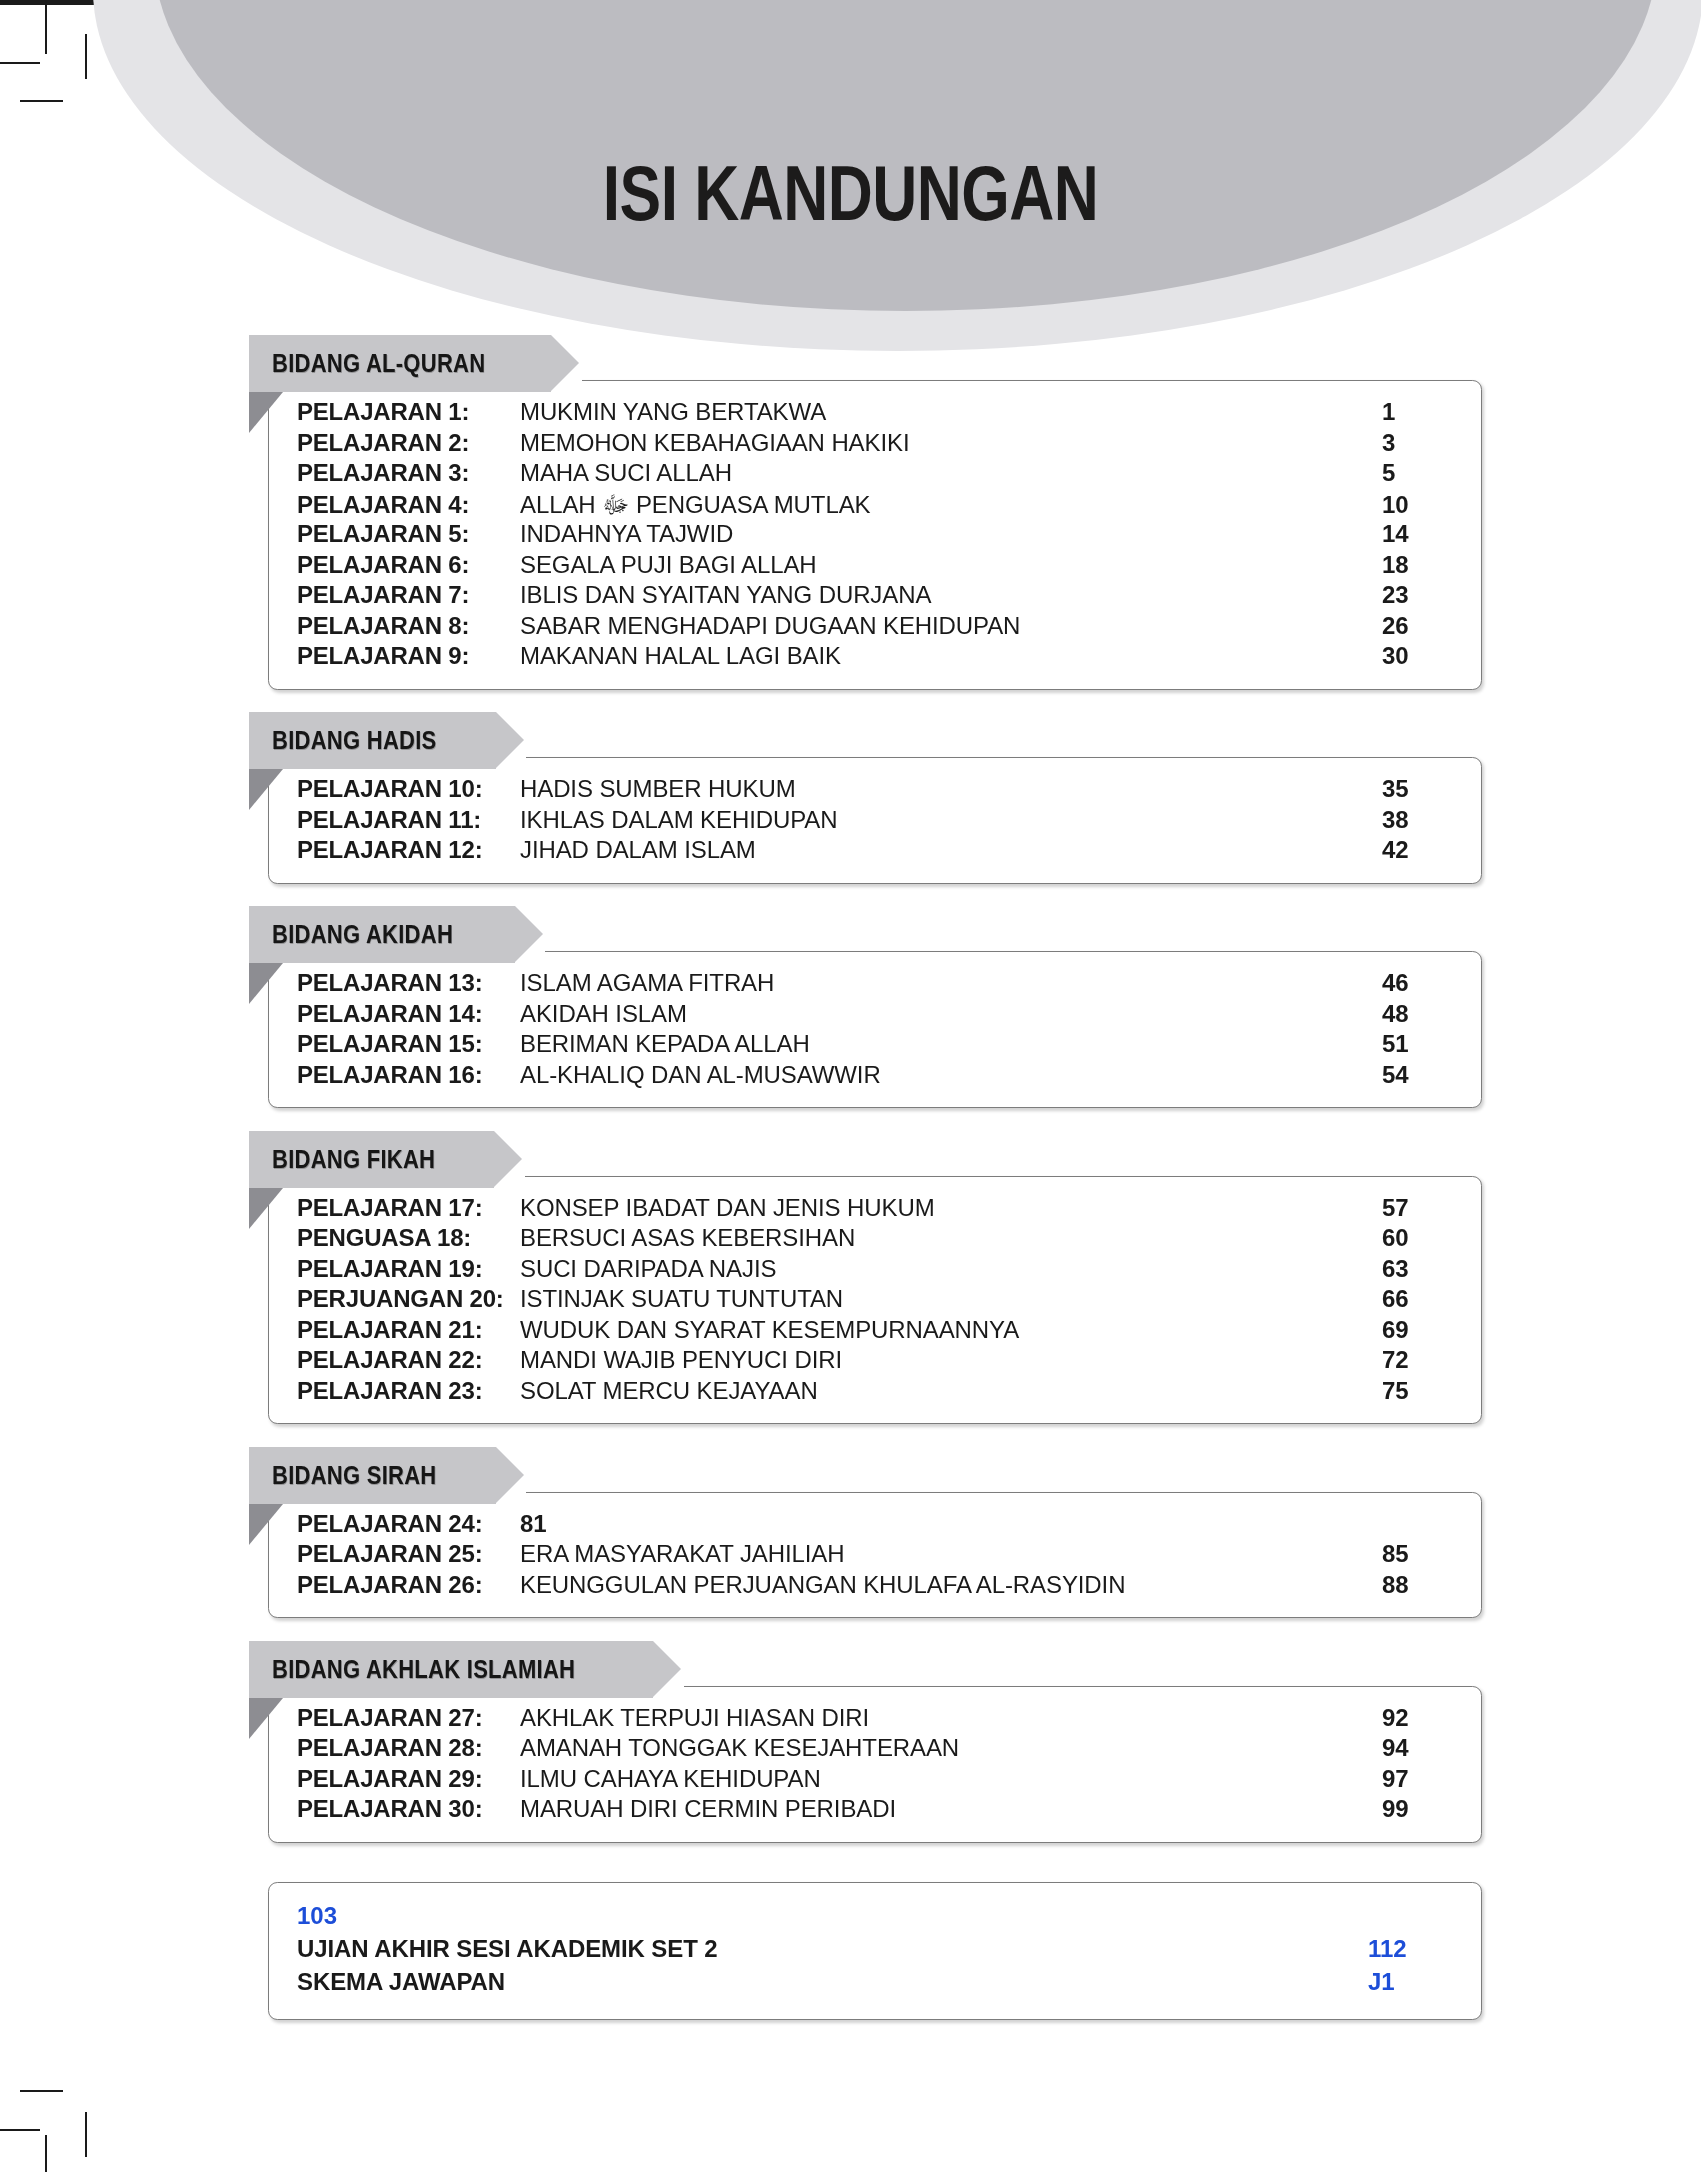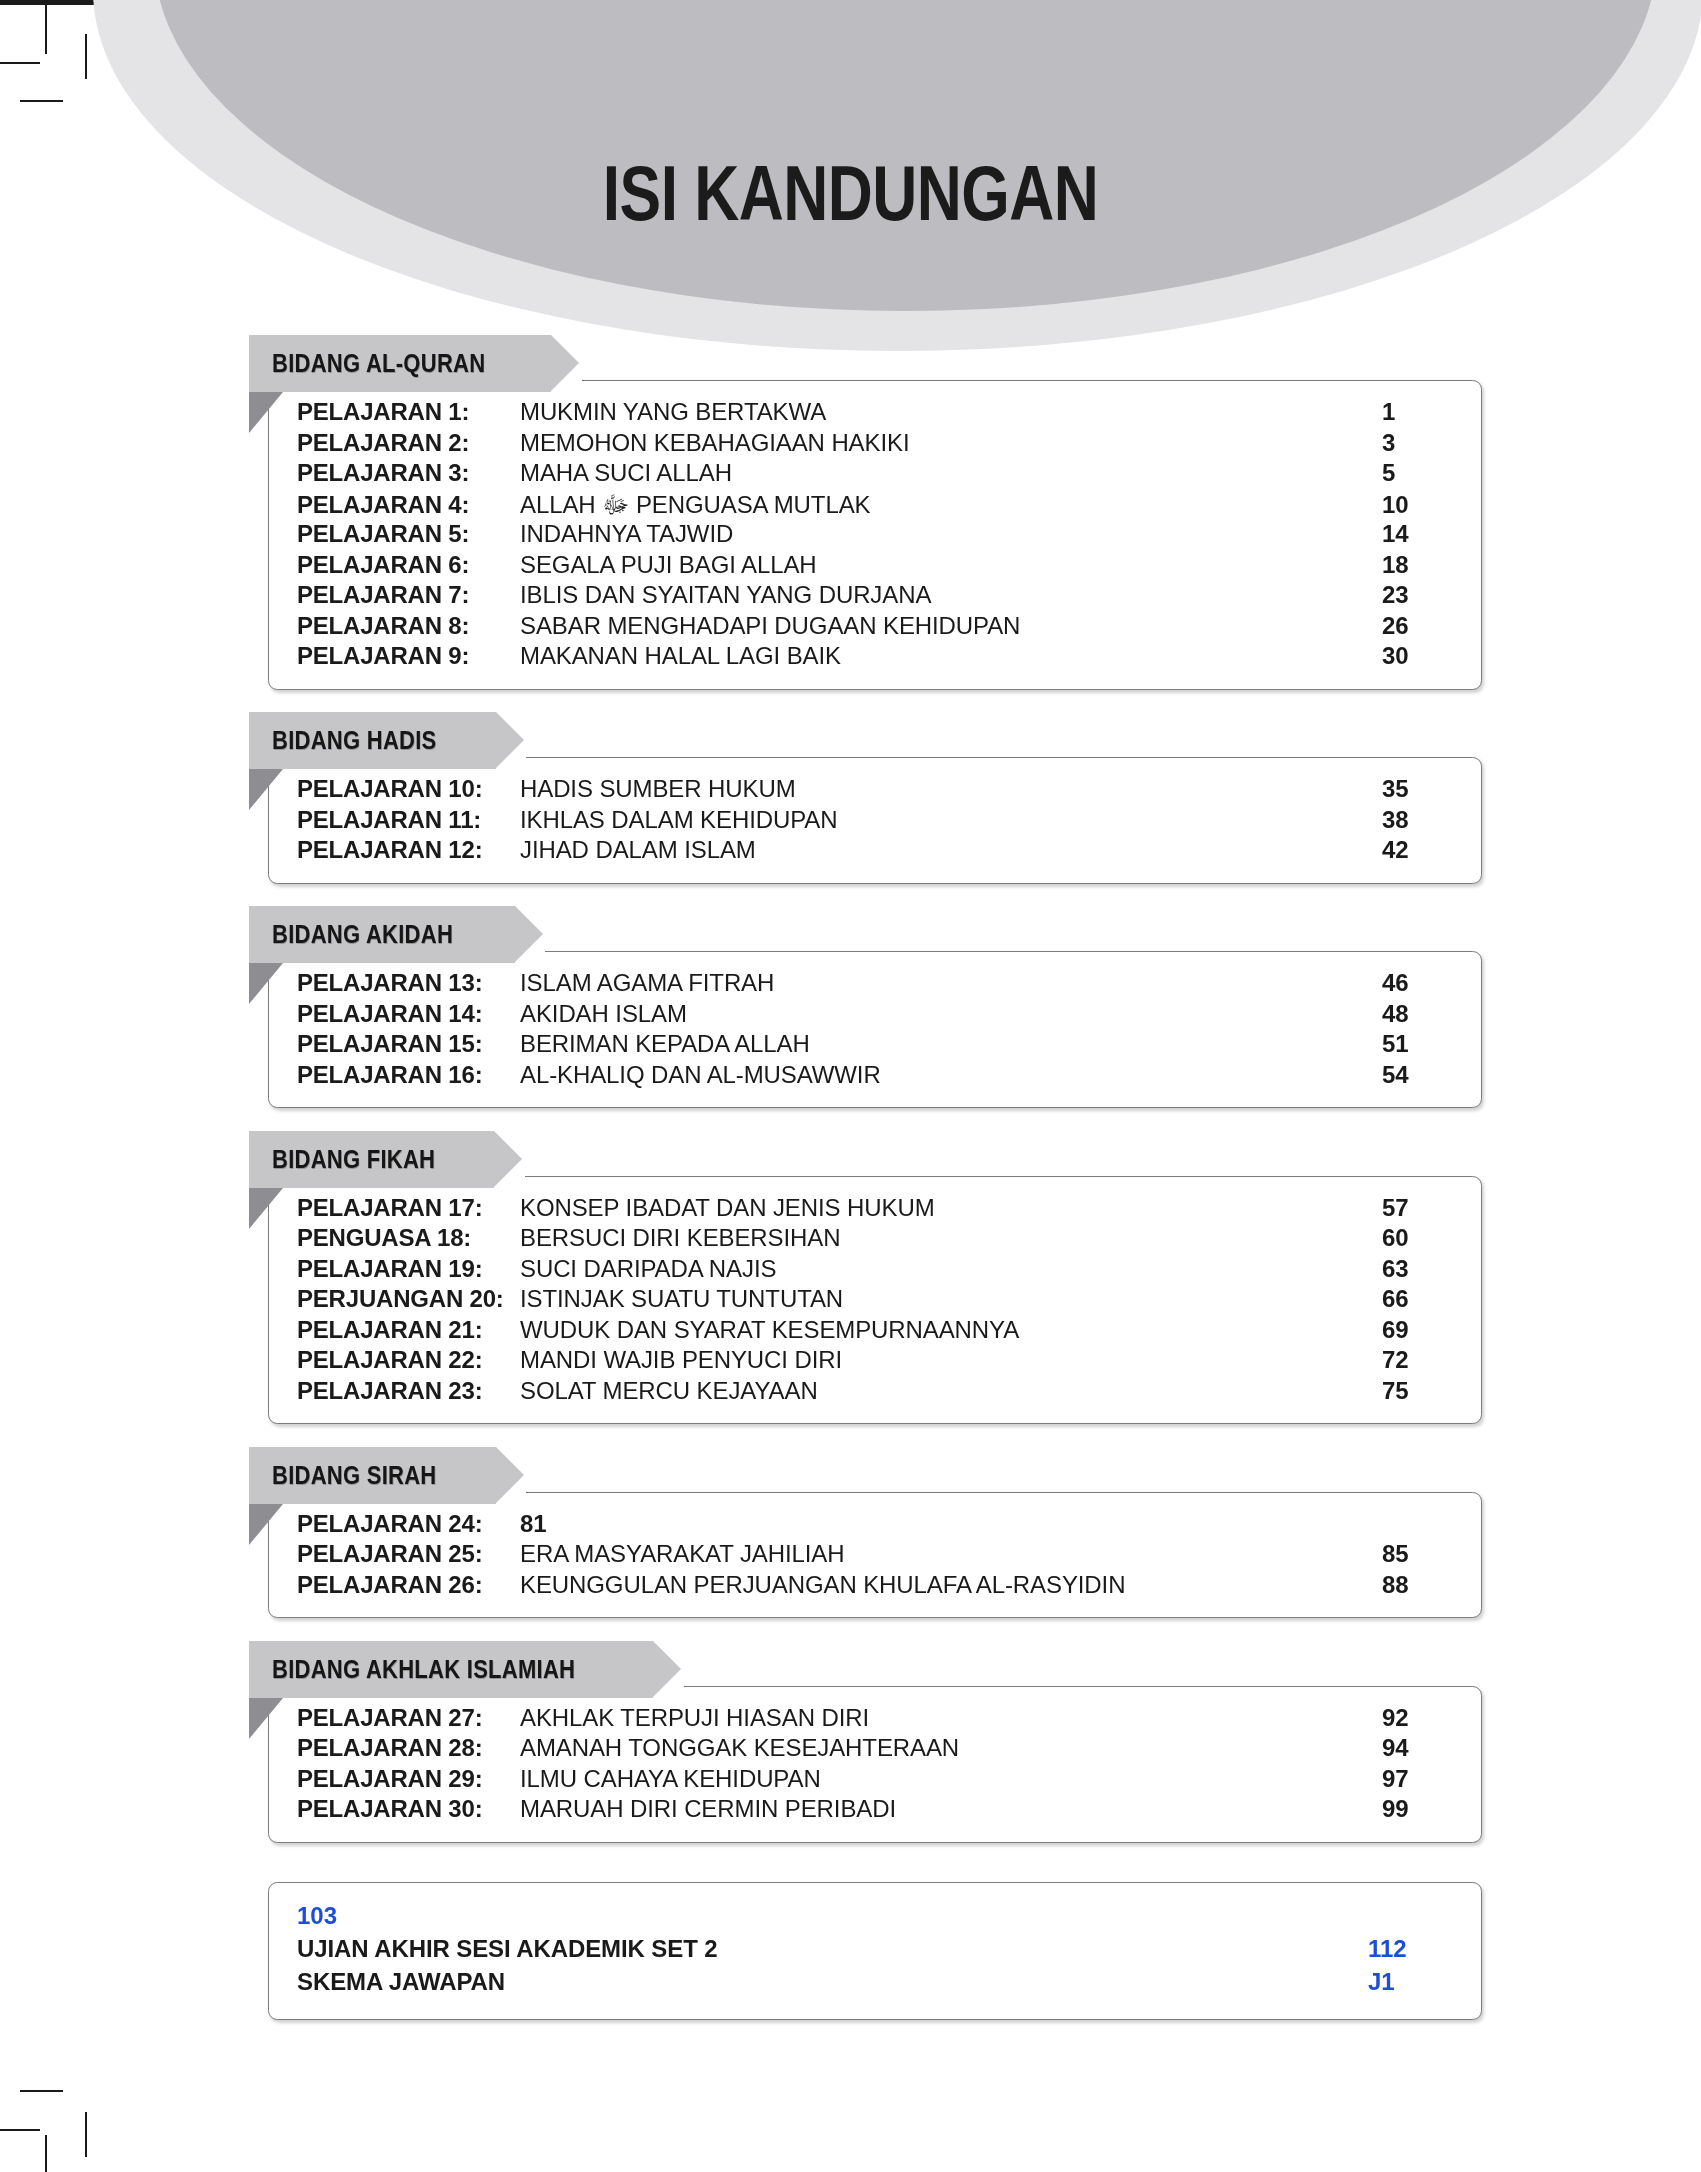--- a/index.html
+++ b/index.html
@@ -394,21 +394,21 @@
         </div>
         <div class="fold"></div>
         <div class="box" style="--maskw: 257px;">
           <div class="entry">
             <span class="entry-num">PELAJARAN 17:</span>
             <span class="entry-title">KONSEP IBADAT DAN JENIS HUKUM</span>
             <span class="entry-page">57</span>
           </div>
           <div class="entry">
             <span class="entry-num">PENGUASA 18:</span>
-            <span class="entry-title">BERSUCI DIRI KEBERSIHAN</span>
+            <span class="entry-title">BERSUCI ASAS KEBERSIHAN</span>
             <span class="entry-page">60</span>
           </div>
           <div class="entry">
             <span class="entry-num">PELAJARAN 19:</span>
             <span class="entry-title">SUCI DARIPADA NAJIS</span>
             <span class="entry-page">63</span>
           </div>
           <div class="entry">
             <span class="entry-num">PERJUANGAN 20:</span>
             <span class="entry-title">ISTINJAK SUATU TUNTUTAN</span>

